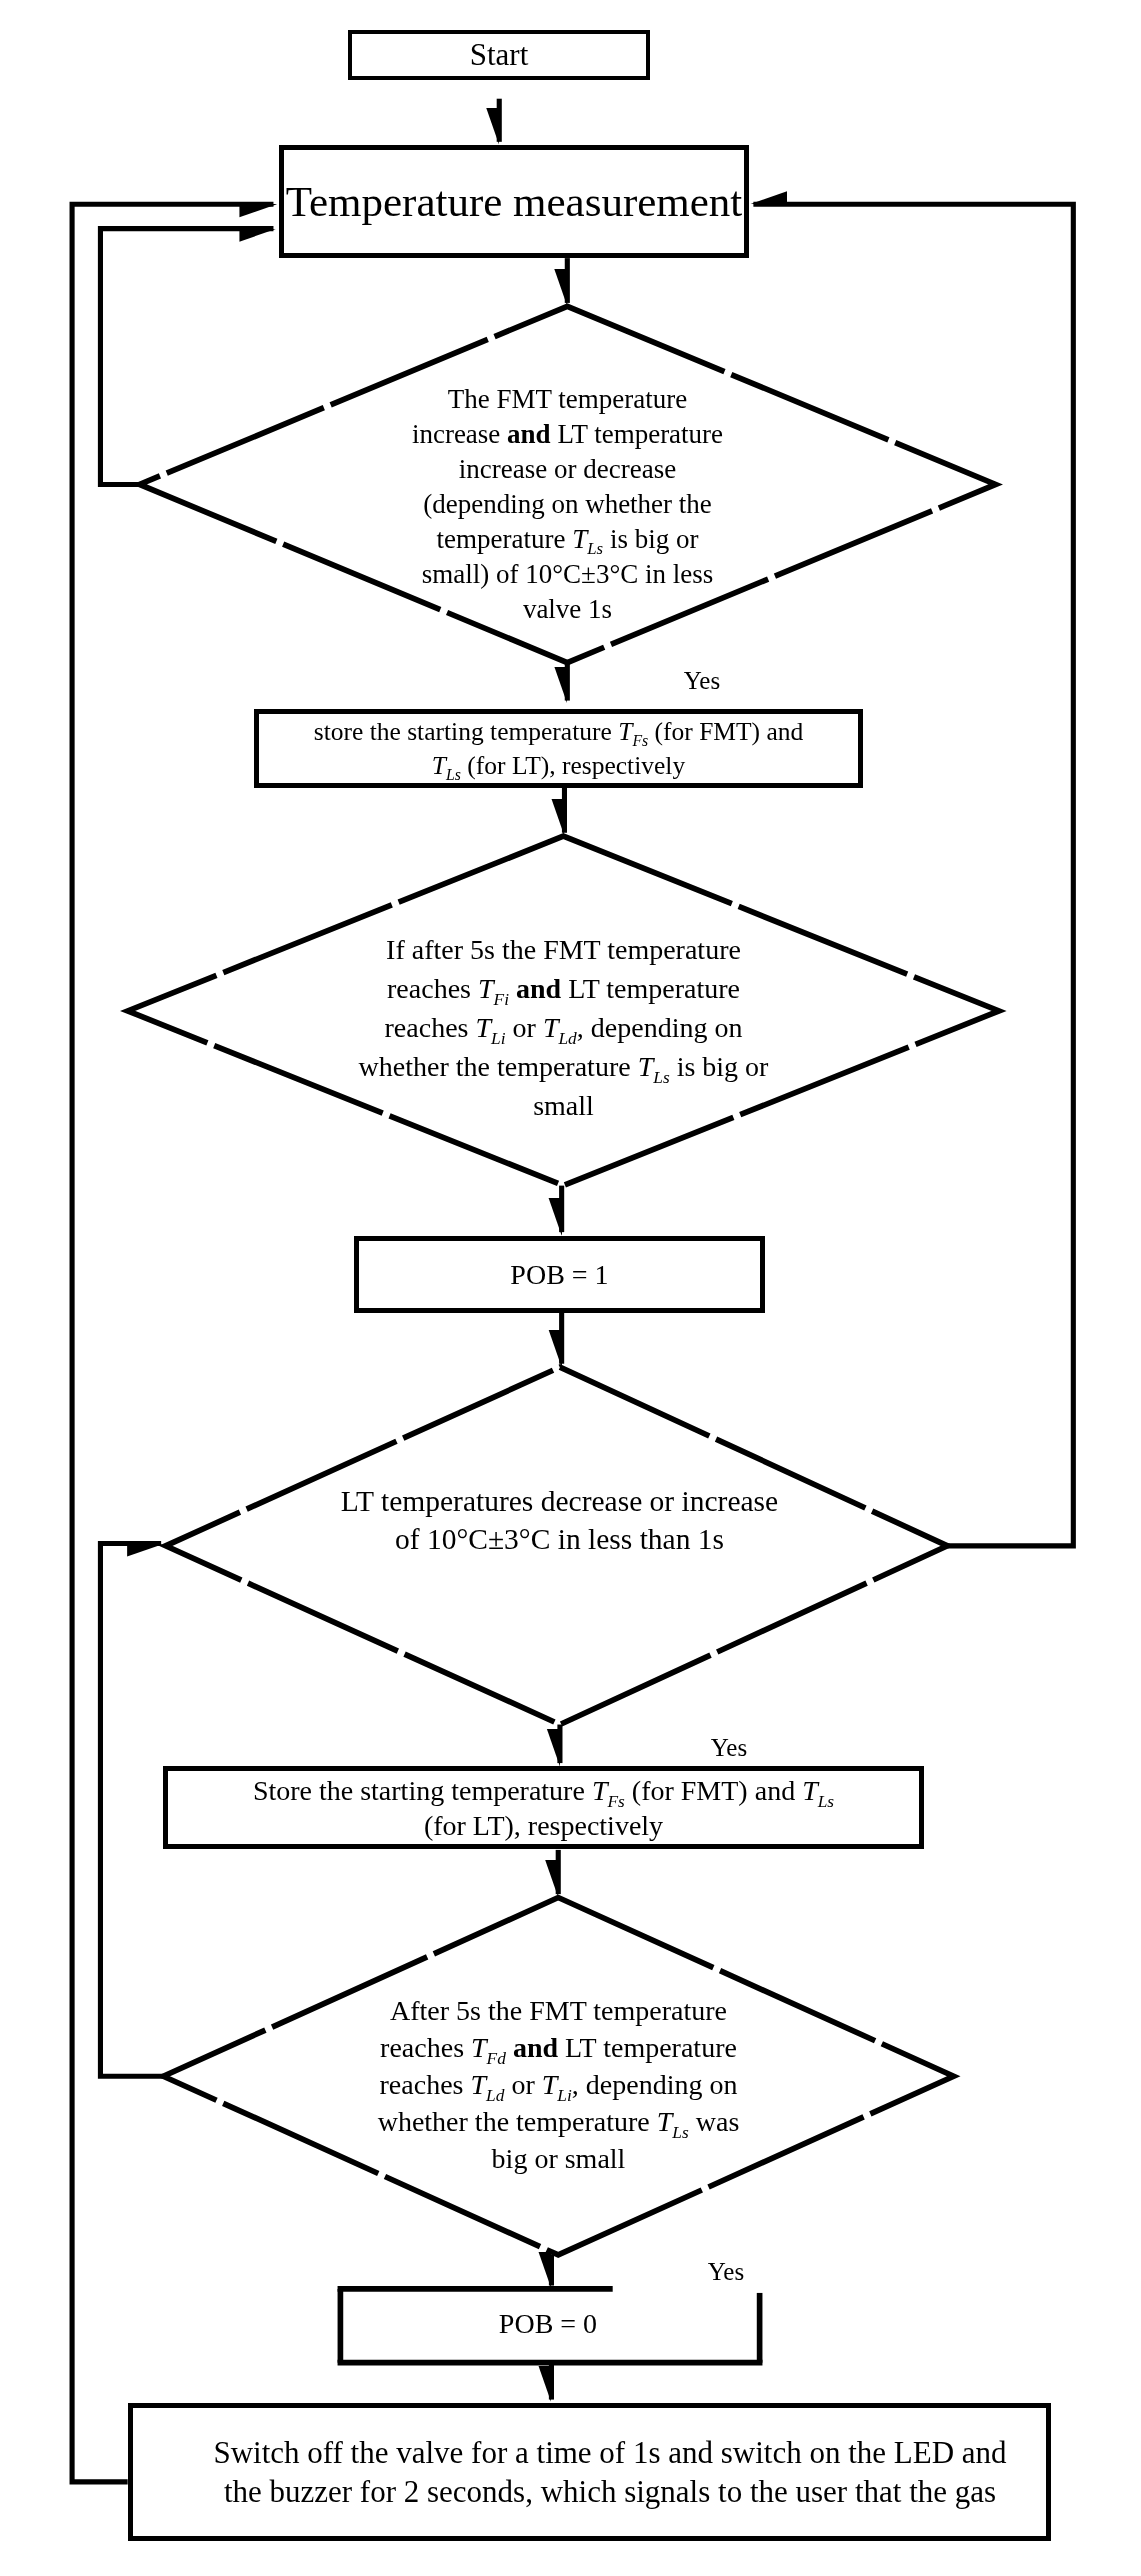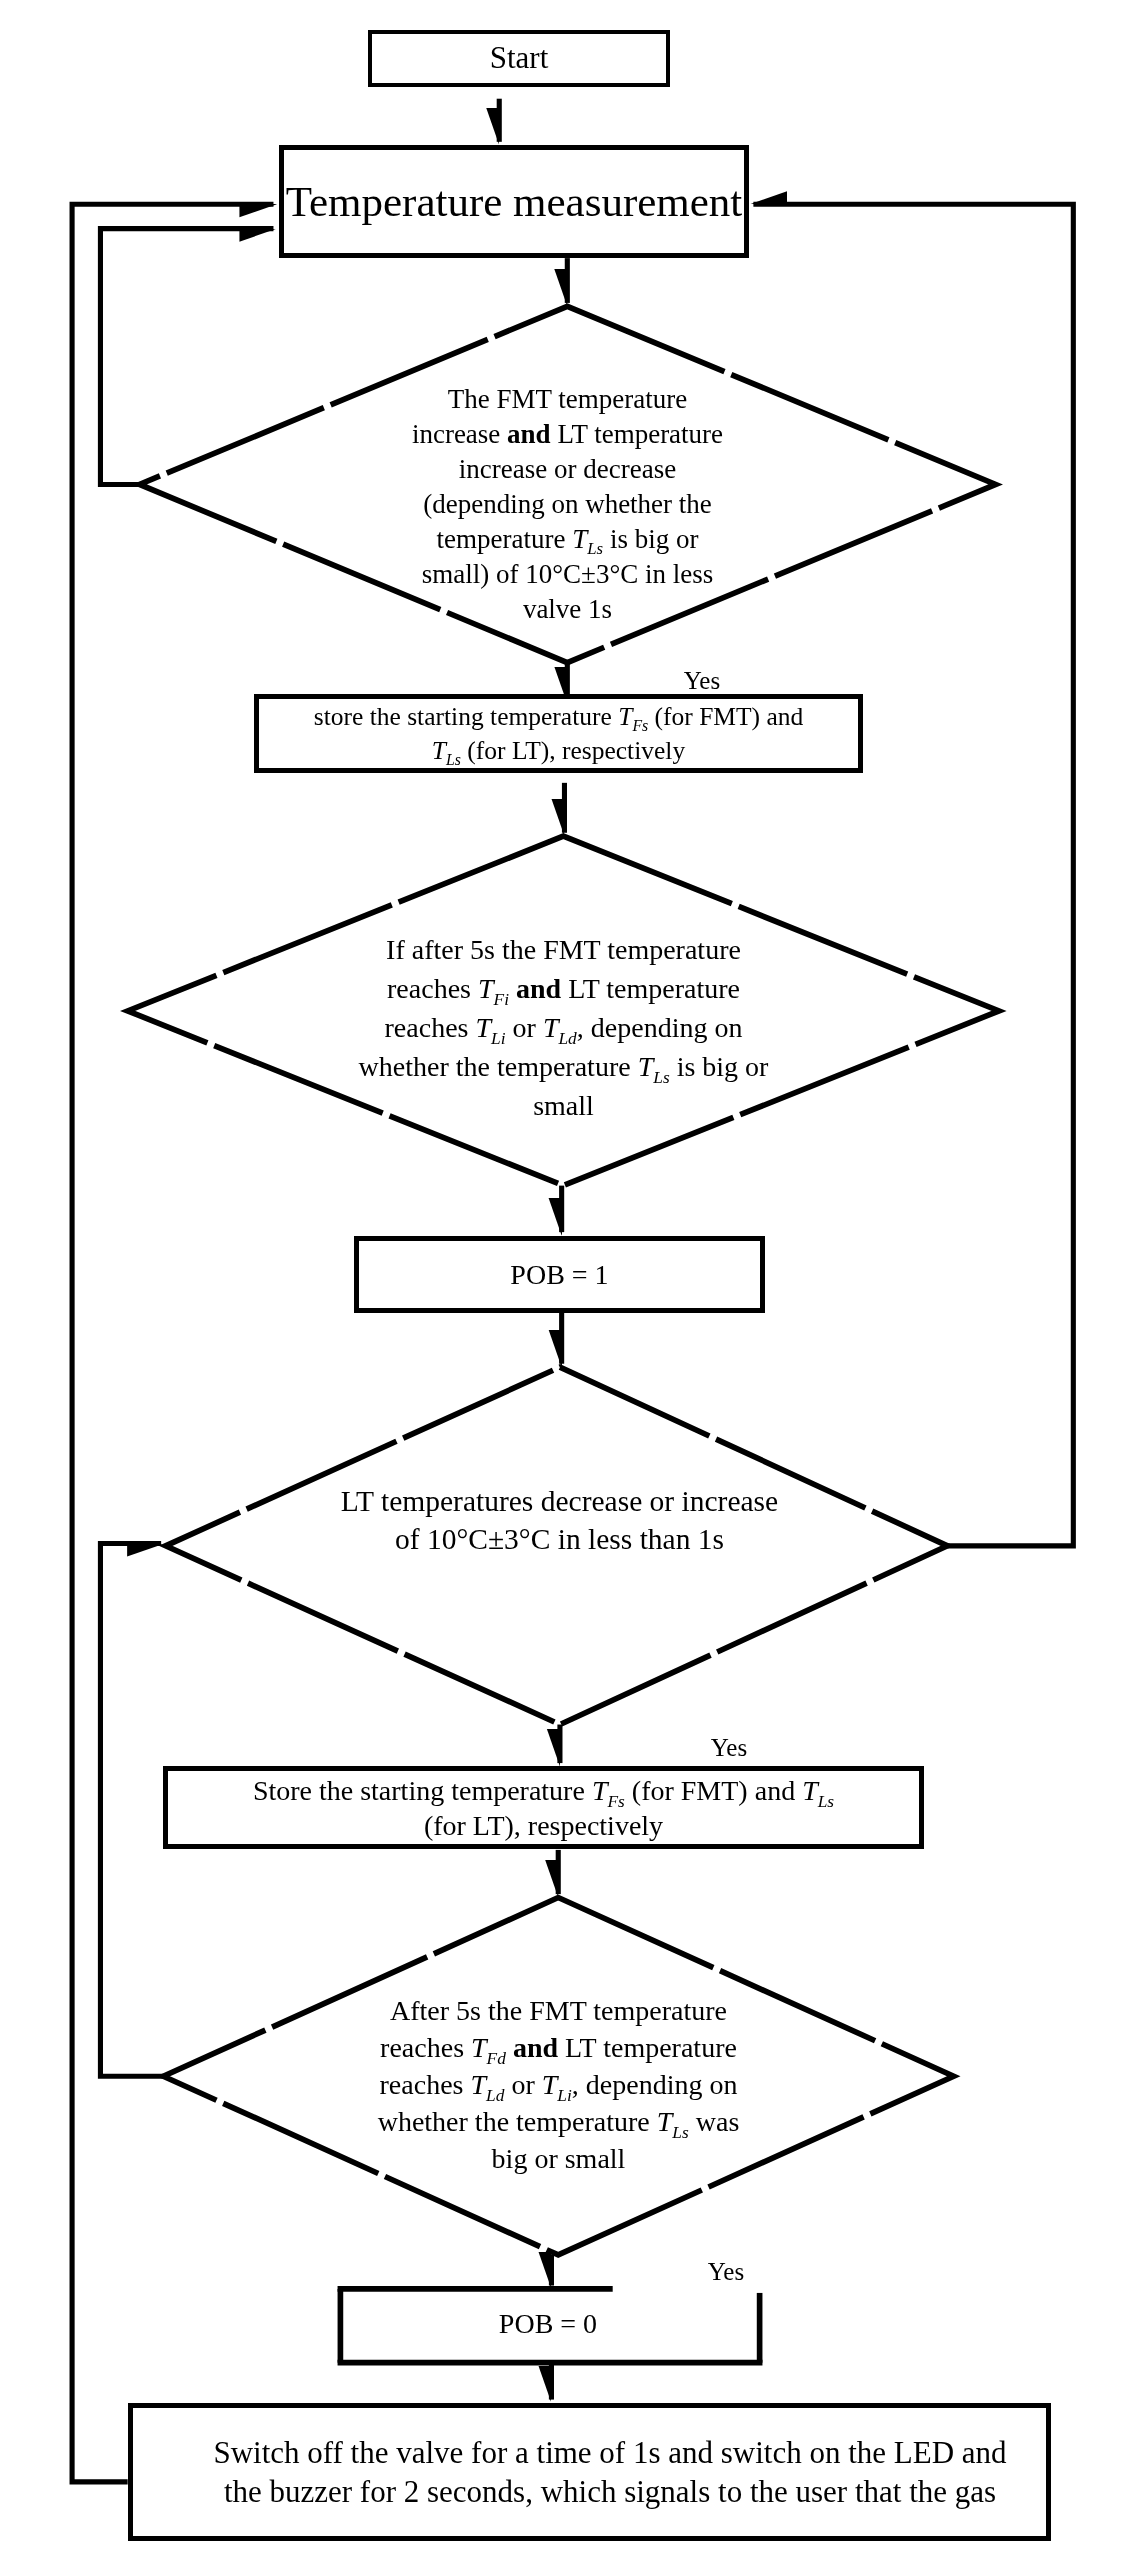--- a/index.html
+++ b/index.html
@@ -59,41 +59,41 @@
     <polyline points="1670,2725 1892,2725 1892,360 1328,360" fill="none" stroke="#000" stroke-width="9" marker-end="url(#ah)"></polyline>
 
     <polyline points="288,3660 177,3660 177,2721 284,2721" fill="none" stroke="#000" stroke-width="9" marker-end="url(#ah)"></polyline>
 
     <line x1="600" y1="4035" x2="600" y2="4165" stroke="#000" stroke-width="10"></line>
     <line x1="595" y1="4035" x2="1080" y2="4035" stroke="#000" stroke-width="10"></line>
     <line x1="1339" y1="4042" x2="1339" y2="4165" stroke="#000" stroke-width="10"></line>
     <line x1="595" y1="4165" x2="1344" y2="4165" stroke="#000" stroke-width="10"></line>
   </svg>
 
-  <div class="node rect" style="left:368px;top:29.5px;width:302px;height:57px;border-width:4.5px;font-family:Liberation Serif, serif;">
+  <div class="node rect" style="left:348px;top:29.5px;width:302px;height:50px;border-width:4.5px;font-family:Liberation Serif, serif;">
     <div class="line start-t"><span>Start</span></div>
   </div>
 
   <div class="node rect" style="left:279px;top:145px;width:470px;height:113px;border-width:5.7px;">
     <div class="line temp-t"><span>Temperature measurement</span></div>
   </div>
 
   <div class="txt d1-t" style="left:312px;top:382px;width:511px;">
     <div class="line"><span>The FMT temperature</span></div>
     <div class="line"><span>increase </span><span style="font-weight: bold;">and</span><span> LT temperature</span></div>
     <div class="line"><span>increase or decrease</span></div>
     <div class="line"><span>(depending on whether the</span></div>
     <div class="line"><span>temperature </span><span style="font-style: italic;">T</span><sub style="font-style: italic;">Ls</sub><span> is big or</span></div>
     <div class="line"><span>small) of 10°C±3°C in less</span></div>
     <div class="line"><span>valve 1s</span></div>
   </div>
 
   <div class="yes" style="left:702px;top:681px;">Yes</div>
 
-  <div class="node rect" style="left:254px;top:694px;width:609px;height:79px;">
+  <div class="node rect" style="left:254px;top:709px;width:609px;height:79px;">
     <div class="line store1-t"><span>store the starting temperature </span><span style="font-style: italic;">T</span><sub style="font-style: italic;">Fs</sub><span> (for FMT) and</span></div>
     <div class="line store1-t"><span style="font-style: italic;">T</span><sub style="font-style: italic;">Ls</sub><span> (for LT), respectively</span></div>
   </div>
 
   <div class="txt d2-t" style="left:291px;top:930px;width:545px;">
     <div class="line"><span>If after 5s the FMT temperature</span></div>
     <div class="line"><span>reaches </span><span style="font-style: italic;">T</span><sub style="font-style: italic;">Fi</sub><span> </span><span style="font-weight: bold;">and</span><span> LT temperature</span></div>
     <div class="line"><span>reaches </span><span style="font-style: italic;">T</span><sub style="font-style: italic;">Li</sub><span> or </span><span style="font-style: italic;">T</span><sub style="font-style: italic;">Ld</sub><span>, depending on</span></div>
     <div class="line"><span>whether the temperature </span><span style="font-style: italic;">T</span><sub style="font-style: italic;">Ls</sub><span> is big or</span></div>
     <div class="line"><span>small</span></div>

